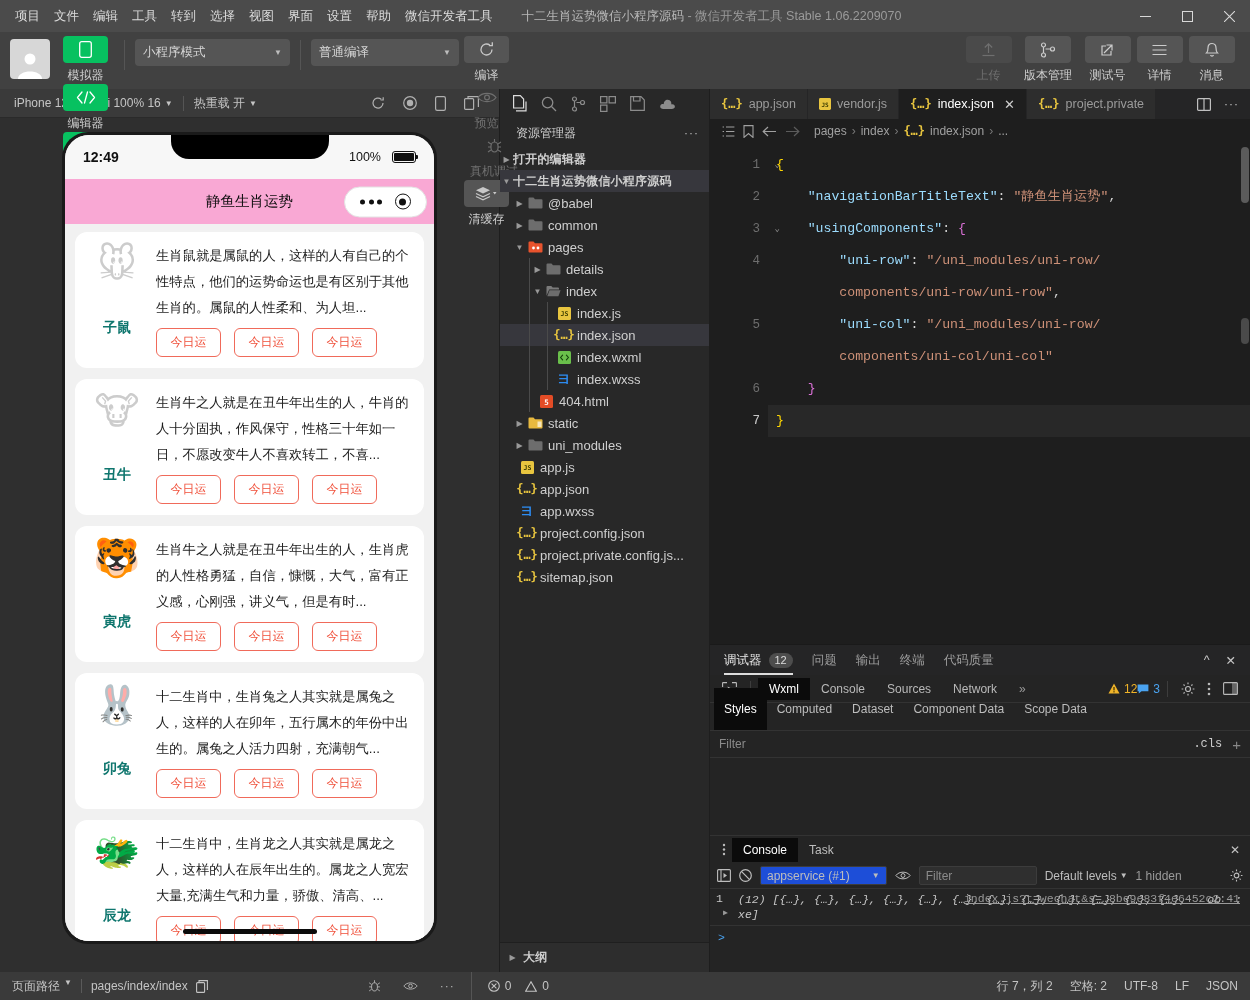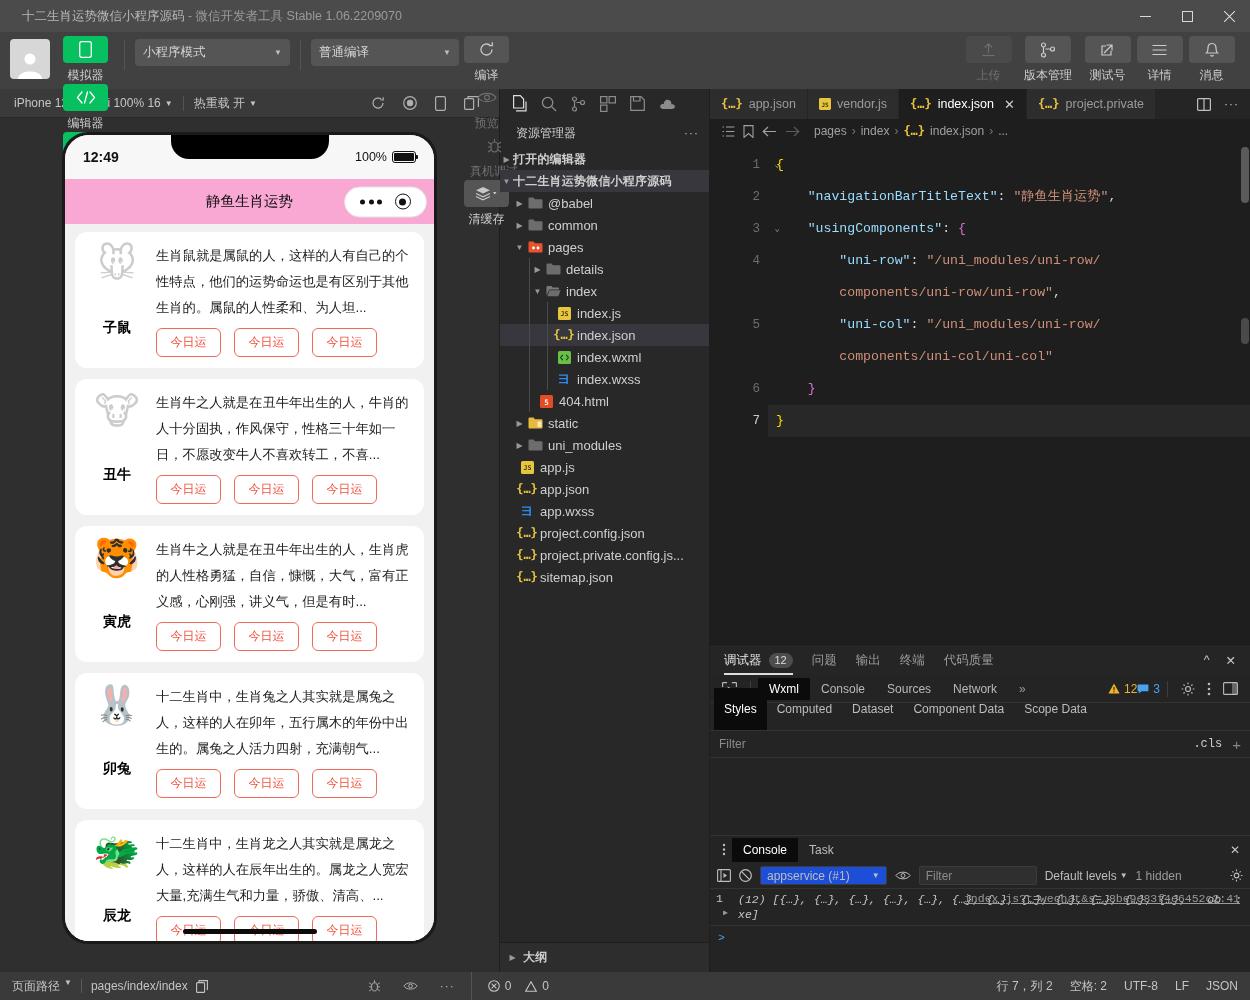--- a/index.html
+++ b/index.html
@@ -106,21 +106,21 @@
   }
   .statusbar {
     height: 44px; flex: 0 0 44px; background: #f7f7f7; display: flex;
     align-items: center; padding: 0 18px; position: relative;
   }
   .st-time { font-size: 14px; font-weight: bold; color: #111; }
   .notch {
     position: absolute; left: 50%; transform: translateX(-50%); top: -10px;
     width: 158px; height: 34px; background: #000; border-radius: 0 0 18px 18px;
   }
-  .st-right { margin-left: auto; display: flex; align-items: center; gap: 5px; }
+  .st-right { margin-left: auto; display: flex; align-items: center; gap: 11px; }
   .st-batt-pct { font-size: 12.5px; color: #111; }
   .batt {
     width: 24px; height: 12px; border: 1.4px solid #111; border-radius: 3px;
     position: relative; padding: 1.3px;
   }
   .batt i { display: block; width: 100%; height: 100%; background: #111; border-radius: 1px; }
   .batt:after {
     content: ""; position: absolute; right: -3.4px; top: 3.4px; width: 2px;
     height: 4px; background: #111; border-radius: 0 1px 1px 0;
   }
@@ -148,21 +148,21 @@
   }
   .zcard {
     background: #fff; border-radius: 12px; padding: 11px 13px 11px 11px;
     margin-bottom: 11px; display: flex; align-items: flex-start; gap: 8px;
   }
   .zleft {
     width: 62px; flex: 0 0 62px; display: flex; flex-direction: column;
     align-items: center; padding-top: 2px;
   }
   .zemoji { font-size: 38px; line-height: 1.05; height: 48px; }
-  .zname { font-size: 14px; font-weight: bold; color: #000000; margin-top: 26px; }
+  .zname { font-size: 14px; font-weight: bold; color: #0f766e; margin-top: 26px; }
   .zright { flex: 1; min-width: 0; }
   .zdesc {
     font-size: 13.3px; line-height: 26px; color: #1d1d1d; height: 78px;
     overflow: hidden;
   }
   .zbtns { display: flex; gap: 13px; margin-top: 7px; }
   .zbtn {
     border: 1px solid #f06a5a; color: #f0503a; border-radius: 6px;
     font-size: 12px; padding: 5px 0; width: 65px; text-align: center;
     background: #fff;
@@ -344,20 +344,33 @@
   .sb-item { display: flex; align-items: center; gap: 5px; }
 
   svg { display: block; }
 </style>
 </head>
 <body>
 
 <div class="app">
 
   <div class="titlebar">
+    <div class="menu">
+      <div class="menu-item">项目</div>
+      <div class="menu-item">文件</div>
+      <div class="menu-item">编辑</div>
+      <div class="menu-item">工具</div>
+      <div class="menu-item">转到</div>
+      <div class="menu-item">选择</div>
+      <div class="menu-item">视图</div>
+      <div class="menu-item">界面</div>
+      <div class="menu-item">设置</div>
+      <div class="menu-item">帮助</div>
+      <div class="menu-item">微信开发者工具</div>
+    </div>
     <div class="title-text">
       <span class="proj">十二生肖运势微信小程序源码</span>
       <span>- 微信开发者工具 Stable 1.06.2209070</span>
     </div>
     <div class="win-btns">
       <div class="win-btn">
         <svg width="11" height="11" viewBox="0 0 11 11">
             <rect x="0" y="5" width="11" height="1" fill="currentColor"></rect>
           </svg>
       </div>

